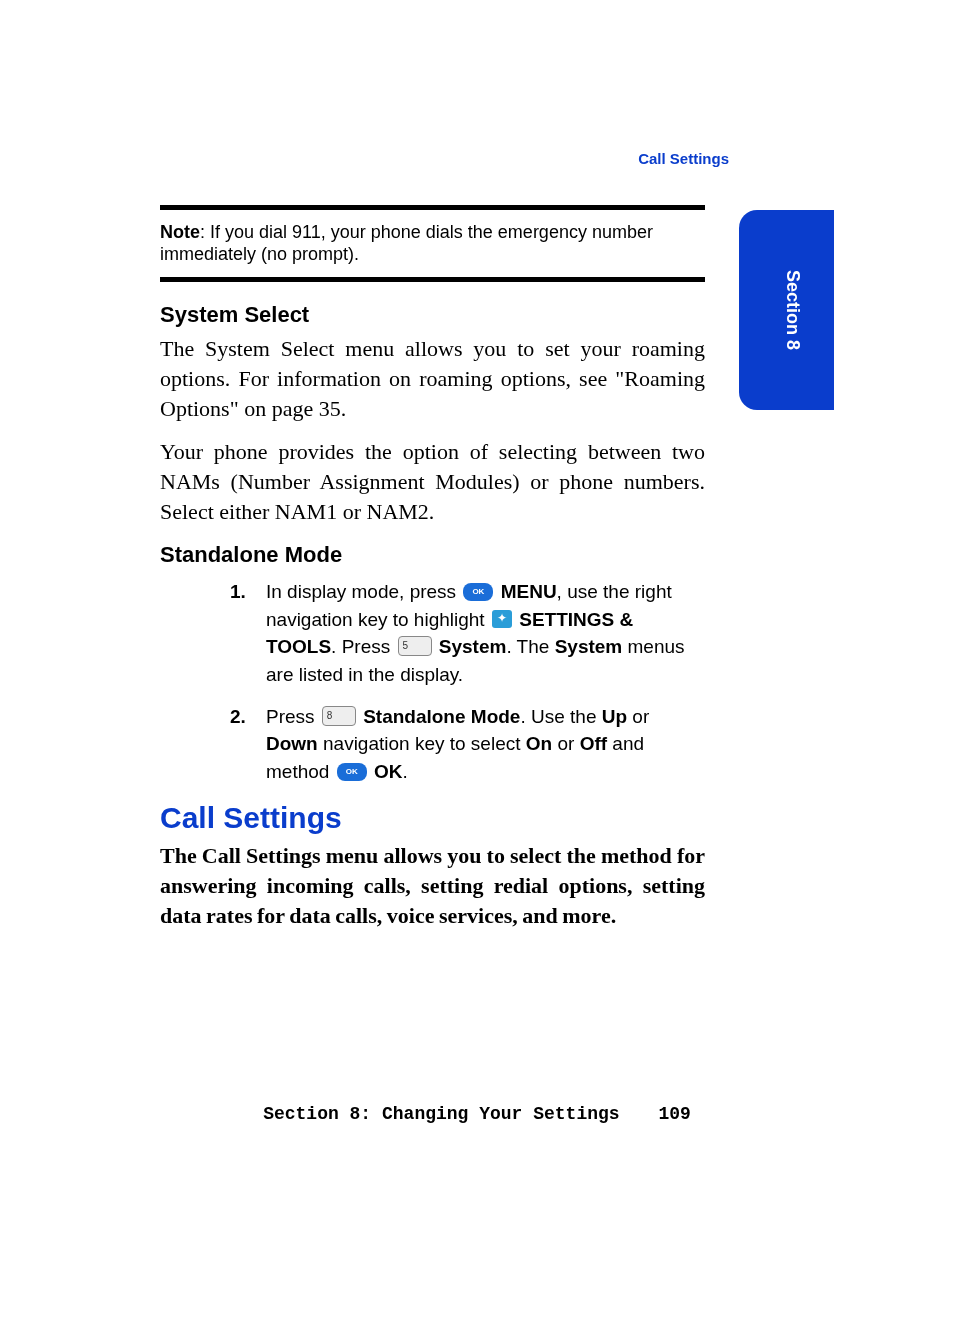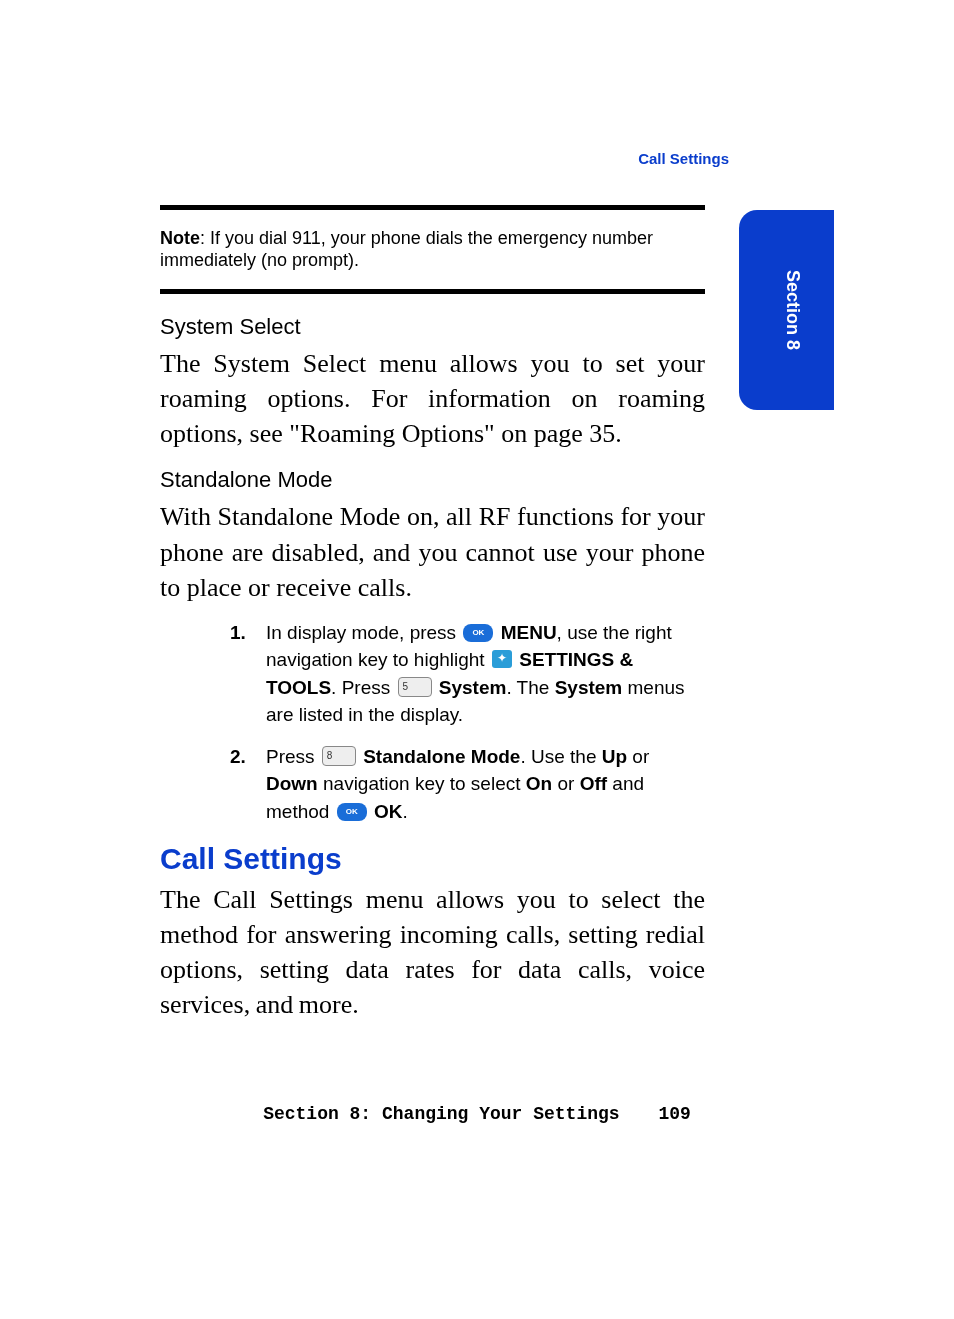--- a/index.html
+++ b/index.html
@@ -41,37 +41,37 @@
     top: 50%;
     left: 50%;
     transform: translate(-50%, -50%);
   }
   .content {
     width: 545px;
   }
   .note-box {
     border-top: 5px solid #000;
     border-bottom: 5px solid #000;
-    padding: 18px 0;
+    padding: 12px 0;
     margin-top: 55px;
     margin-bottom: 20px;
     font-family: Arial, Helvetica, sans-serif;
     font-size: 18px;
     line-height: 1.2;
   }
   .note-box .lbl { font-weight: bold; }
   h3.sub {
     font-family: Arial, Helvetica, sans-serif;
-    font-weight: normal;
+    font-weight: bold;
     font-size: 22px;
     margin: 16px 0 6px 0;
   }
   p.body {
     font-family: Georgia, 'Times New Roman', serif;
-    font-size: 26px;
+    font-size: 22px;
     line-height: 1.35;
     margin: 6px 0 14px 0;
     text-align: justify;
   }
   ol.steps {
     list-style: none;
     padding: 0;
     margin: 10px 0 10px 70px;
     font-family: Arial, Helvetica, sans-serif;
     font-size: 19px;
@@ -180,23 +180,23 @@
   </div>
 
   <div class="content">
     <div class="note-box">
       <span class="lbl">Note</span><span>: If you dial 911, your phone dials the emergency number immediately (no prompt).</span>
     </div>
 
     <h3 class="sub">System Select</h3>
     <p class="body">The System Select menu allows you to set your roaming options. For information on roaming options, see "Roaming Options" on page 35.</p>
 
+    <p class="body">Your phone provides the option of selecting between two NAMs (Number Assignment Modules) or phone numbers. Select either NAM1 or NAM2.</p>
 
     <h3 class="sub">Standalone Mode</h3>
-    <p class="body">With Standalone Mode on, all RF functions for your phone are disabled, and you cannot use your phone to place or receive calls.</p>
 
     <ol class="steps">
       <li>
         <span class="marker">1.</span>
         <span>In display mode, press </span>
         <span class="icon-ok"></span>
         <b>MENU</b><span>, use the right navigation key to highlight </span>
         <span class="icon-tools"></span>
         <b>SETTINGS &amp; TOOLS</b><span>. Press </span>
         <span class="icon-key" data-label="5"></span>
@@ -206,20 +206,20 @@
         <span class="marker">2.</span>
         <span>Press </span>
         <span class="icon-key" data-label="8"></span>
         <b>Standalone Mode</b><span>. Use the </span><b>Up</b><span> or </span><b>Down</b><span> navigation key to select </span><b>On</b><span> or </span><b>Off</b><span> and method </span>
         <span class="icon-ok"></span>
         <b>OK</b><span>.</span>
       </li>
     </ol>
 
     <h2 class="section">Call Settings</h2>
-    <p class="body" style="word-spacing:-1px;">The Call Settings menu allows you to select the method for answering incoming calls, setting redial options, setting data rates for data calls, voice services, and more.</p>
+    <p class="body" style="word-spacing:-1px;font-weight:bold;">The Call Settings menu allows you to select the method for answering incoming calls, setting redial options, setting data rates for data calls, voice services, and more.</p>
   </div>
 
   <div class="footer">
     <span class="ftitle">Section 8: Changing Your Settings</span>
     <span class="fnum">109</span>
   </div>
 </div>
 
 </body></html>

